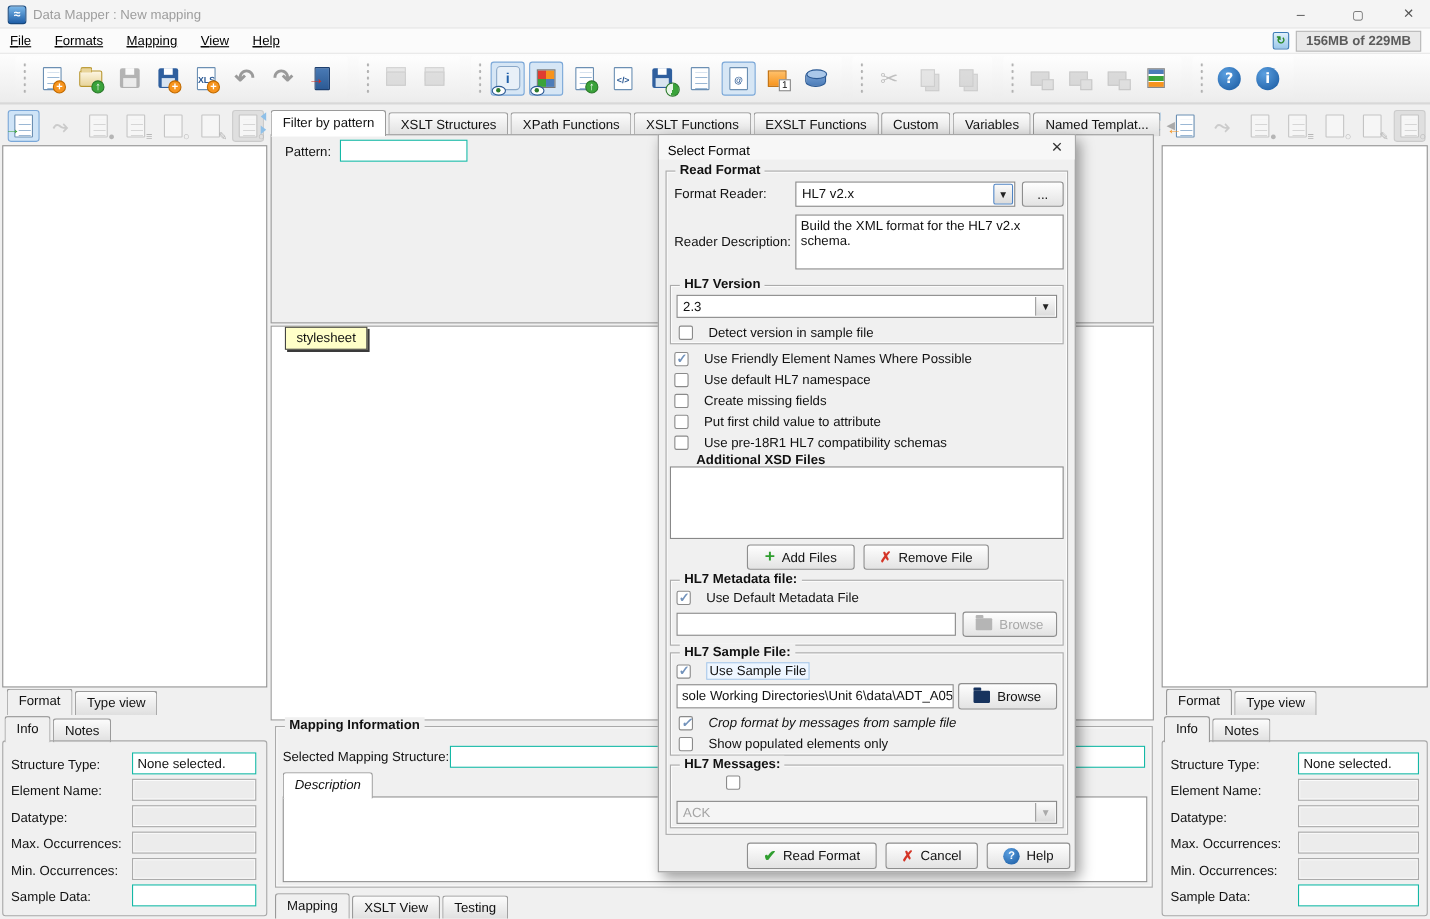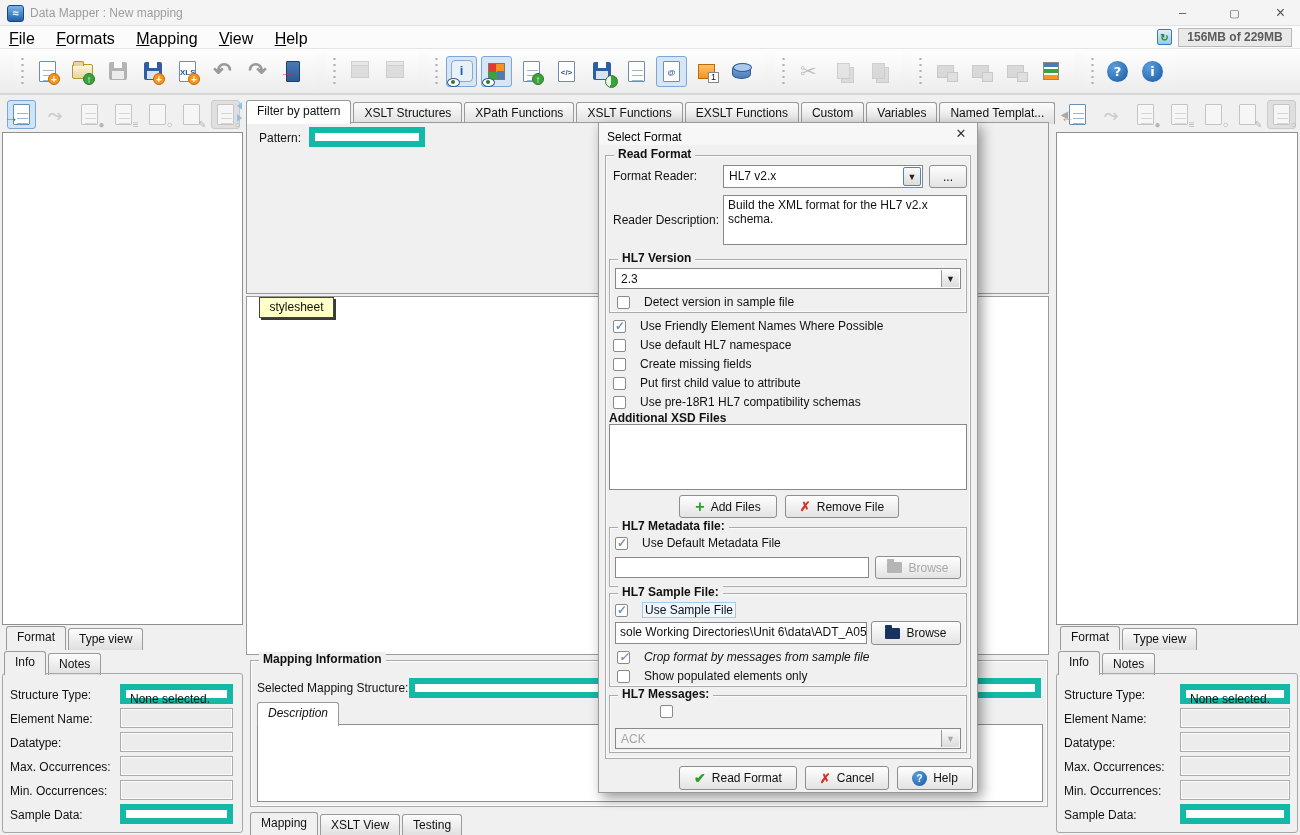--- a/index.html
+++ b/index.html
@@ -12,21 +12,21 @@
   .appicon{left:7px;top:5px;width:17px;height:17px;border-radius:3px;background:linear-gradient(#79b6e8,#1f5fa8);border:1px solid #16487f;color:#fff;font:bold 11px/15px "Liberation Sans",sans-serif;text-align:center;}
   .appicon::before{content:"≈";}
   .wtitle{left:30px;top:6px;color:#9d9d9d;font-size:12px;}
   .wbtn{top:0;width:45px;height:26px;text-align:center;line-height:26px;color:#555;font-size:13px;}
   .wbtn.min{left:1160px;} .wbtn.min::before{content:"–";}
   .wbtn.max{left:1212px;} .wbtn.max::before{content:"▢";font-size:11px;}
   .wbtn.close{left:1258px;} .wbtn.close::before{content:"×";font-size:16px;}
 
   
   .menubar{left:0;top:26px;width:1300px;height:23px;background:#fbfbfb;border-bottom:1px solid #e6e6e6;}
-  .menuitem{display:inline-block;padding:4px 9px;font-size:16px;color:#000;}
+  .menuitem{display:inline-block;padding:4px 9px;font-size:12px;color:#000;text-decoration:underline;}
   .menuitem::first-letter{text-decoration:underline;}
   .ibin{left:1157px;top:29px;width:15px;height:16px;background:linear-gradient(#dff0fb,#9cc8ea);border:1px solid #3a7ab5;border-radius:2px;color:#2c8a2c;font:bold 10px/15px "Liberation Sans",sans-serif;text-align:center;}
   .ibin::before{content:"↻";}
   .membox{left:1178px;top:28px;width:114px;height:19px;background:#e9e9e9;border:1px solid #b9b9b9;color:#5b5b5b;font-weight:bold;font-size:12px;text-align:center;line-height:17px;}
 
   
   .toolbar{left:0;top:49px;width:1300px;height:46px;background:linear-gradient(#fdfdfd,#ececec);border-bottom:2px solid #d8d8d8;display:flex;align-items:center;padding-left:14px;}
   .tgroup{display:flex;align-items:center;height:40px;padding:0 6px;margin-right:10px;background:linear-gradient(#fefefe,#ededed);border-radius:3px;}
   .handle{width:5px;height:30px;margin-right:5px;background-image:radial-gradient(circle,#b2b2b2 1px,transparent 1.3px);background-size:5px 6px;background-repeat:repeat-y;}
   .tbi{width:31px;height:31px;display:inline-flex;align-items:center;justify-content:center;position:relative;margin:0 2px;border:1px solid transparent;border-radius:3px;}
@@ -73,21 +73,21 @@
   .arrgreen::before{content:"→";}
   .arrorange{position:absolute;left:-3px;top:8px;color:#f7941d;font-weight:bold;font-size:14px;}
   .arrorange::before{content:"←";}
   .pov{position:absolute;font-size:10px;color:#666;right:-2px;bottom:-2px;}
   .tree{background:#fff;border:1px solid #8f8f8f;}
   .tabrow{height:23px;}
   .tab{display:inline-block;padding:3px 10px 4px;border:1px solid #9a9a9a;border-bottom:none;border-radius:3px 3px 0 0;background:linear-gradient(#fcfcfc,#dfdfdf);margin-right:2px;font-size:12px;vertical-align:bottom;}
   .tab.active{background:#f0f0f0;padding-bottom:6px;position:relative;z-index:2;}
   .tab.activew{background:#fff;padding-bottom:6px;position:relative;z-index:2;}
   .fieldrow{position:absolute;font-size:12px;}
-  .finput{position:absolute;height:20px;background:#fff;border:6px solid #14b8a6;font-size:12px;line-height:18px;padding:0 4px;}
+  .finput{position:absolute;height:20px;background:#fff;border:1px solid #14b8a6;font-size:12px;line-height:18px;padding:0 4px;}
   .finput.g{background:#ececec;}
 
   
   .tabstrip{left:246px;top:100px;width:804px;height:23px;white-space:nowrap;}
   .tsarrow{display:inline-block;width:14px;font-size:10px;text-align:center;vertical-align:bottom;padding-bottom:4px;}
   .content1{left:246px;top:122px;width:803px;height:172px;background:#f0f0f0;border:1px solid #9a9a9a;}
   .canvas{left:246px;top:296px;width:803px;height:359px;background:#fff;border:1px solid #9a9a9a;}
   .ssnode{left:12px;top:0px;width:75px;height:21px;background:#ffffc8;border:1px solid #444;box-shadow:2px 2px 0 #3a3a3a;text-align:center;line-height:19px;font-size:12px;}
   .mapinfo{left:250px;top:660px;width:798px;height:147px;border:1px solid #aaa;box-shadow:inset 0 0 0 1px #fdfdfd;}
   .grouplbl{position:absolute;top:-9px;left:8px;background:#f0f0f0;padding:0 4px;font-weight:bold;font-size:12px;}
@@ -125,21 +125,21 @@
   .icplus::before{content:"+";}
   .icx{color:#d43426;font-weight:900;font-size:13px;line-height:1;}
   .icx::before{content:"✗";}
   .iccheck{color:#2f9e2f;font-weight:900;font-size:14px;line-height:1;}
   .iccheck::before{content:"✔";}
   .ichelp{width:15px;height:15px;border-radius:50%;background:radial-gradient(circle at 35% 30%,#5a9fe0,#17579e);color:#fff;font:bold 10px/15px "Liberation Sans",sans-serif;text-align:center;flex:none;}
   .ichelp::before{content:"?";}
   .icfolder{width:15px;height:11px;background:#17335e;border-radius:1px;position:relative;flex:none;}
   .icfolder::before{content:"";position:absolute;left:0;top:-3px;width:7px;height:3px;background:#17335e;border-radius:1px 1px 0 0;}
   .icfolder.gray{background:#b5b5b5;} .icfolder.gray::before{background:#b5b5b5;}
-  .xsdlbl{position:absolute;font-weight:bold;font-size:12px;}
+  .xsdlbl{position:absolute;font-weight:bold;font-size:12px;margin-left:24px;}
   .listbox{position:absolute;background:#fff;border:1px solid #888;}
 </style>
 </head>
 <body>
 
 <div class="abs titlebar">
   <span class="abs appicon"></span>
   <span class="abs wtitle">Data Mapper : New mapping</span>
   <span class="abs wbtn min"></span>
   <span class="abs wbtn max"></span>

